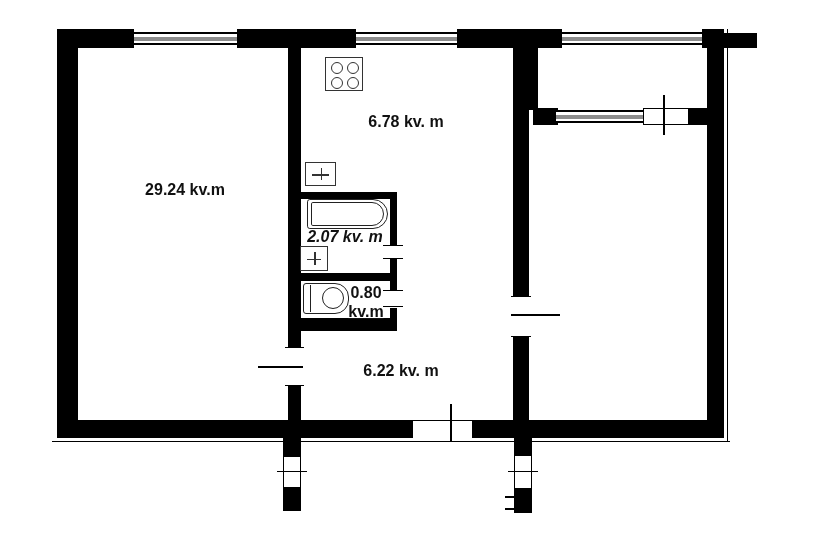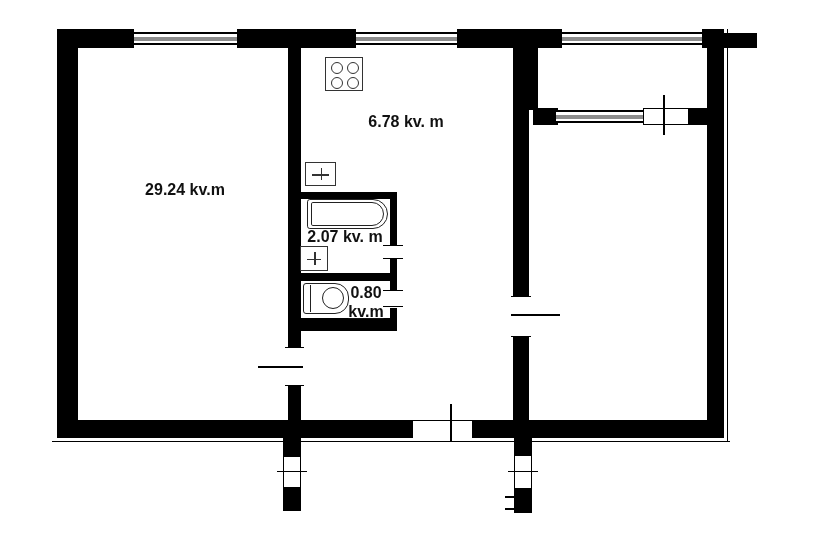--- a/index.html
+++ b/index.html
@@ -121,17 +121,18 @@
       <span class="cv"></span>
   </div>
 
   <div class="wc">
     <div class="tank"></div>
     <div class="bowl"></div>
   </div>
 
   <div class="label" style="left:115px;top:181px;width:140px;">29.24 kv.m</div>
   <div class="label" style="left:336px;top:113px;width:140px;">6.78 kv. m</div>
-  <div class="label" style="left:275px;top:228px;width:140px;">2.07 kv. m</div>
+  <div class="label" style="left:275px;top:228px;width:140px;font-style:italic;">2.07 kv. m</div>
   <div class="label" style="left:336px;top:284px;width:60px;">0.80</div>
   <div class="label" style="left:336px;top:303px;width:60px;text-decoration:underline;">kv.m</div>
+  <div class="label" style="left:331px;top:362px;width:140px;">6.22 kv. m</div>
 
 </div>
 
 </body></html>

